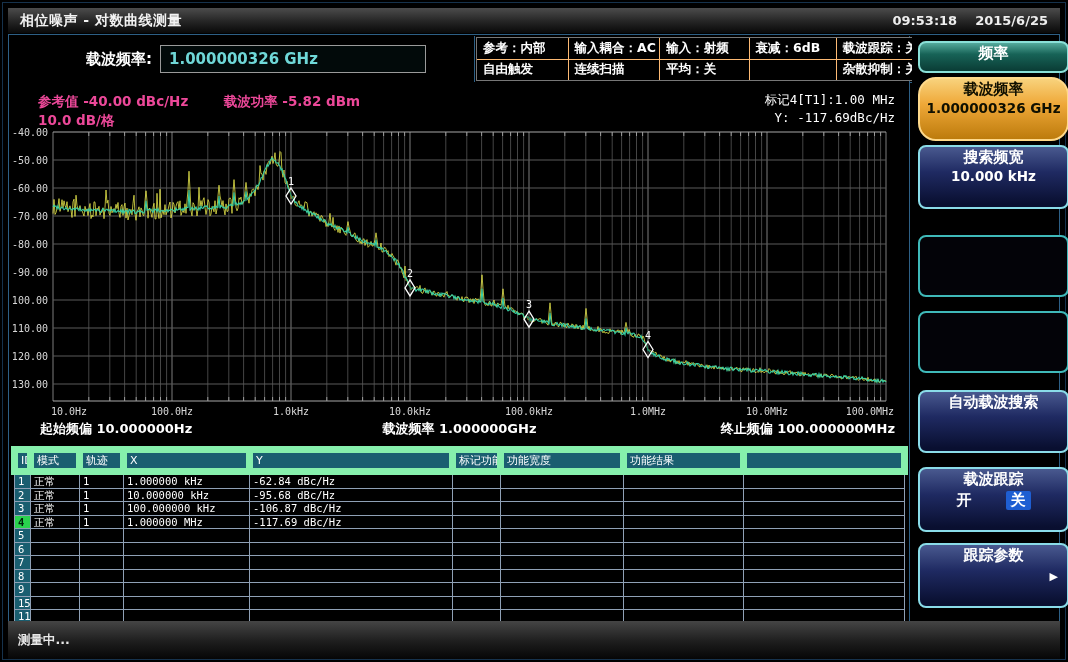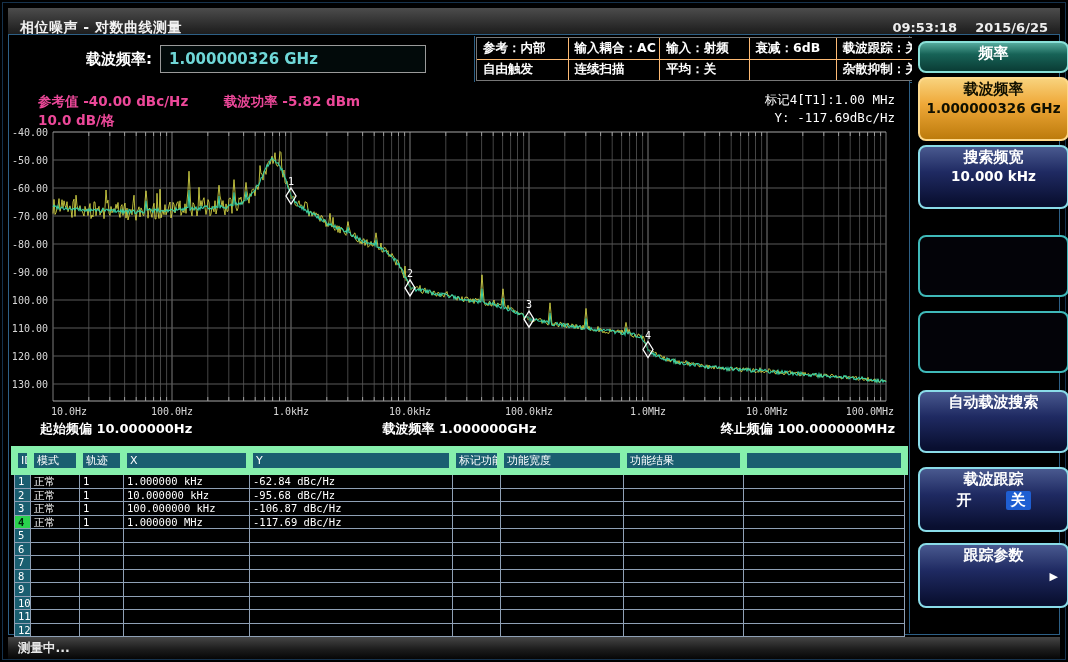--- a/index.html
+++ b/index.html
@@ -3,21 +3,21 @@
 <meta charset="utf-8">
 <style>
   html,body{margin:0;padding:0;background:#000;}
   body{width:1068px;height:662px;position:relative;overflow:hidden;
        font-family:"DejaVu Sans",sans-serif;color:#fff;}
   .screen{position:absolute;inset:2px;border:1px solid #16324c;}
 
   
   .title-bar{position:absolute;left:8px;right:8px;top:8px;height:25px;
     background:linear-gradient(180deg,#4c4c4c,#242424 55%,#090909);
-    display:flex;align-items:center;justify-content:space-between;padding:7px 12px;}
+    display:flex;align-items:center;justify-content:space-between;padding:0 12px;}
   .title-bar .ttl{font-size:14px;font-weight:bold;color:#f2f2f2;letter-spacing:.5px;}
   .title-bar .clock{font-size:13px;font-weight:bold;color:#eee;display:flex;gap:18px;}
 
   
   .main-wrap{position:absolute;left:8px;right:8px;top:34px;bottom:27px;
     border:1px solid #2d5f85;background:#000;}
   .left-region{position:absolute;left:1px;top:1px;bottom:1px;width:899px;
     border-right:1px solid #2d5f85;}
 
   
@@ -61,38 +61,38 @@
   
   .sidebar{position:absolute;left:903px;right:2px;top:1px;bottom:1px;padding:5px 6px 0 6px;background:#000;}
   .sb-btn{width:151px;border-radius:8px;border:2px solid #56c8c8;box-sizing:border-box;
     display:flex;flex-direction:column;align-items:center;justify-content:flex-start;
     position:relative;color:#fff;text-align:center;}
   .sb-label{font-size:15px;font-weight:bold;line-height:20px;}
   .sb-value{font-size:13.5px;font-weight:bold;line-height:19px;}
   .sb-header{height:32px;margin-bottom:4px;border-color:#8ae0d8;
     background:linear-gradient(180deg,#54aa9c,#176357 40%,#0a3c35);}
   .sb-gold{height:64px;margin-bottom:4px;border-color:#ffd98a;color:#101000;
-    background:linear-gradient(180deg,#f8d27c,#efa838 42%,#bd7b0c);}
+    background:linear-gradient(180deg,#f8d27c,#efa838 42%,#bd7b0c);border-radius:18px;}
   .sb-navy{background:linear-gradient(180deg,#49598f 0%,#1f2a62 42%,#090f30 95%);border-color:#8adce8;}
   .sb-search{height:64px;margin-bottom:26px;}
   .sb-empty{height:62px;background:#030308;border-color:#3fb9b9;}
   .sb-e1{margin-bottom:14px;}
   .sb-e2{margin-bottom:17px;}
   .sb-auto{height:63px;margin-bottom:14px;}
   .sb-track{height:65px;margin-bottom:11px;}
   .sb-params{height:65px;}
   .sb-toggle-row{display:flex;gap:34px;margin-top:2px;align-items:center;}
   .tg{font-size:15px;font-weight:bold;}
   .tg-active{background:#1e5ed2;padding:0 5px;border-radius:2px;}
   .sb-arrow{position:absolute;right:9px;top:50%;transform:translateY(-50%);font-size:11px;color:#fff;}
 
   
   .status-bar{position:absolute;left:8px;right:8px;bottom:3px;height:22px;
     background:linear-gradient(180deg,#454545,#1d1d1d 55%,#060606);
-    display:flex;align-items:center;padding:0 10px;}
+    display:flex;align-items:center;padding:8px 10px;}
   .status-bar span{font-size:12.5px;font-weight:bold;color:#e8e8e8;}
 </style>
 </head>
 <body>
 
 <div class="screen"></div>
 
 <div class="title-bar">
   <span class="ttl">相位噪声 - 对数曲线测量</span>
   <span class="clock">
@@ -483,21 +483,21 @@
               <td></td>
               <td class="mono"></td>
               <td class="mono"></td>
               <td class="mono"></td>
               <td></td>
               <td></td>
               <td></td>
               <td></td>
             </tr>
             <tr>
-              <td class="idcell">10</td>
+              <td class="idcell">15</td>
               <td></td>
               <td class="mono"></td>
               <td class="mono"></td>
               <td class="mono"></td>
               <td></td>
               <td></td>
               <td></td>
               <td></td>
             </tr>
             <tr>

